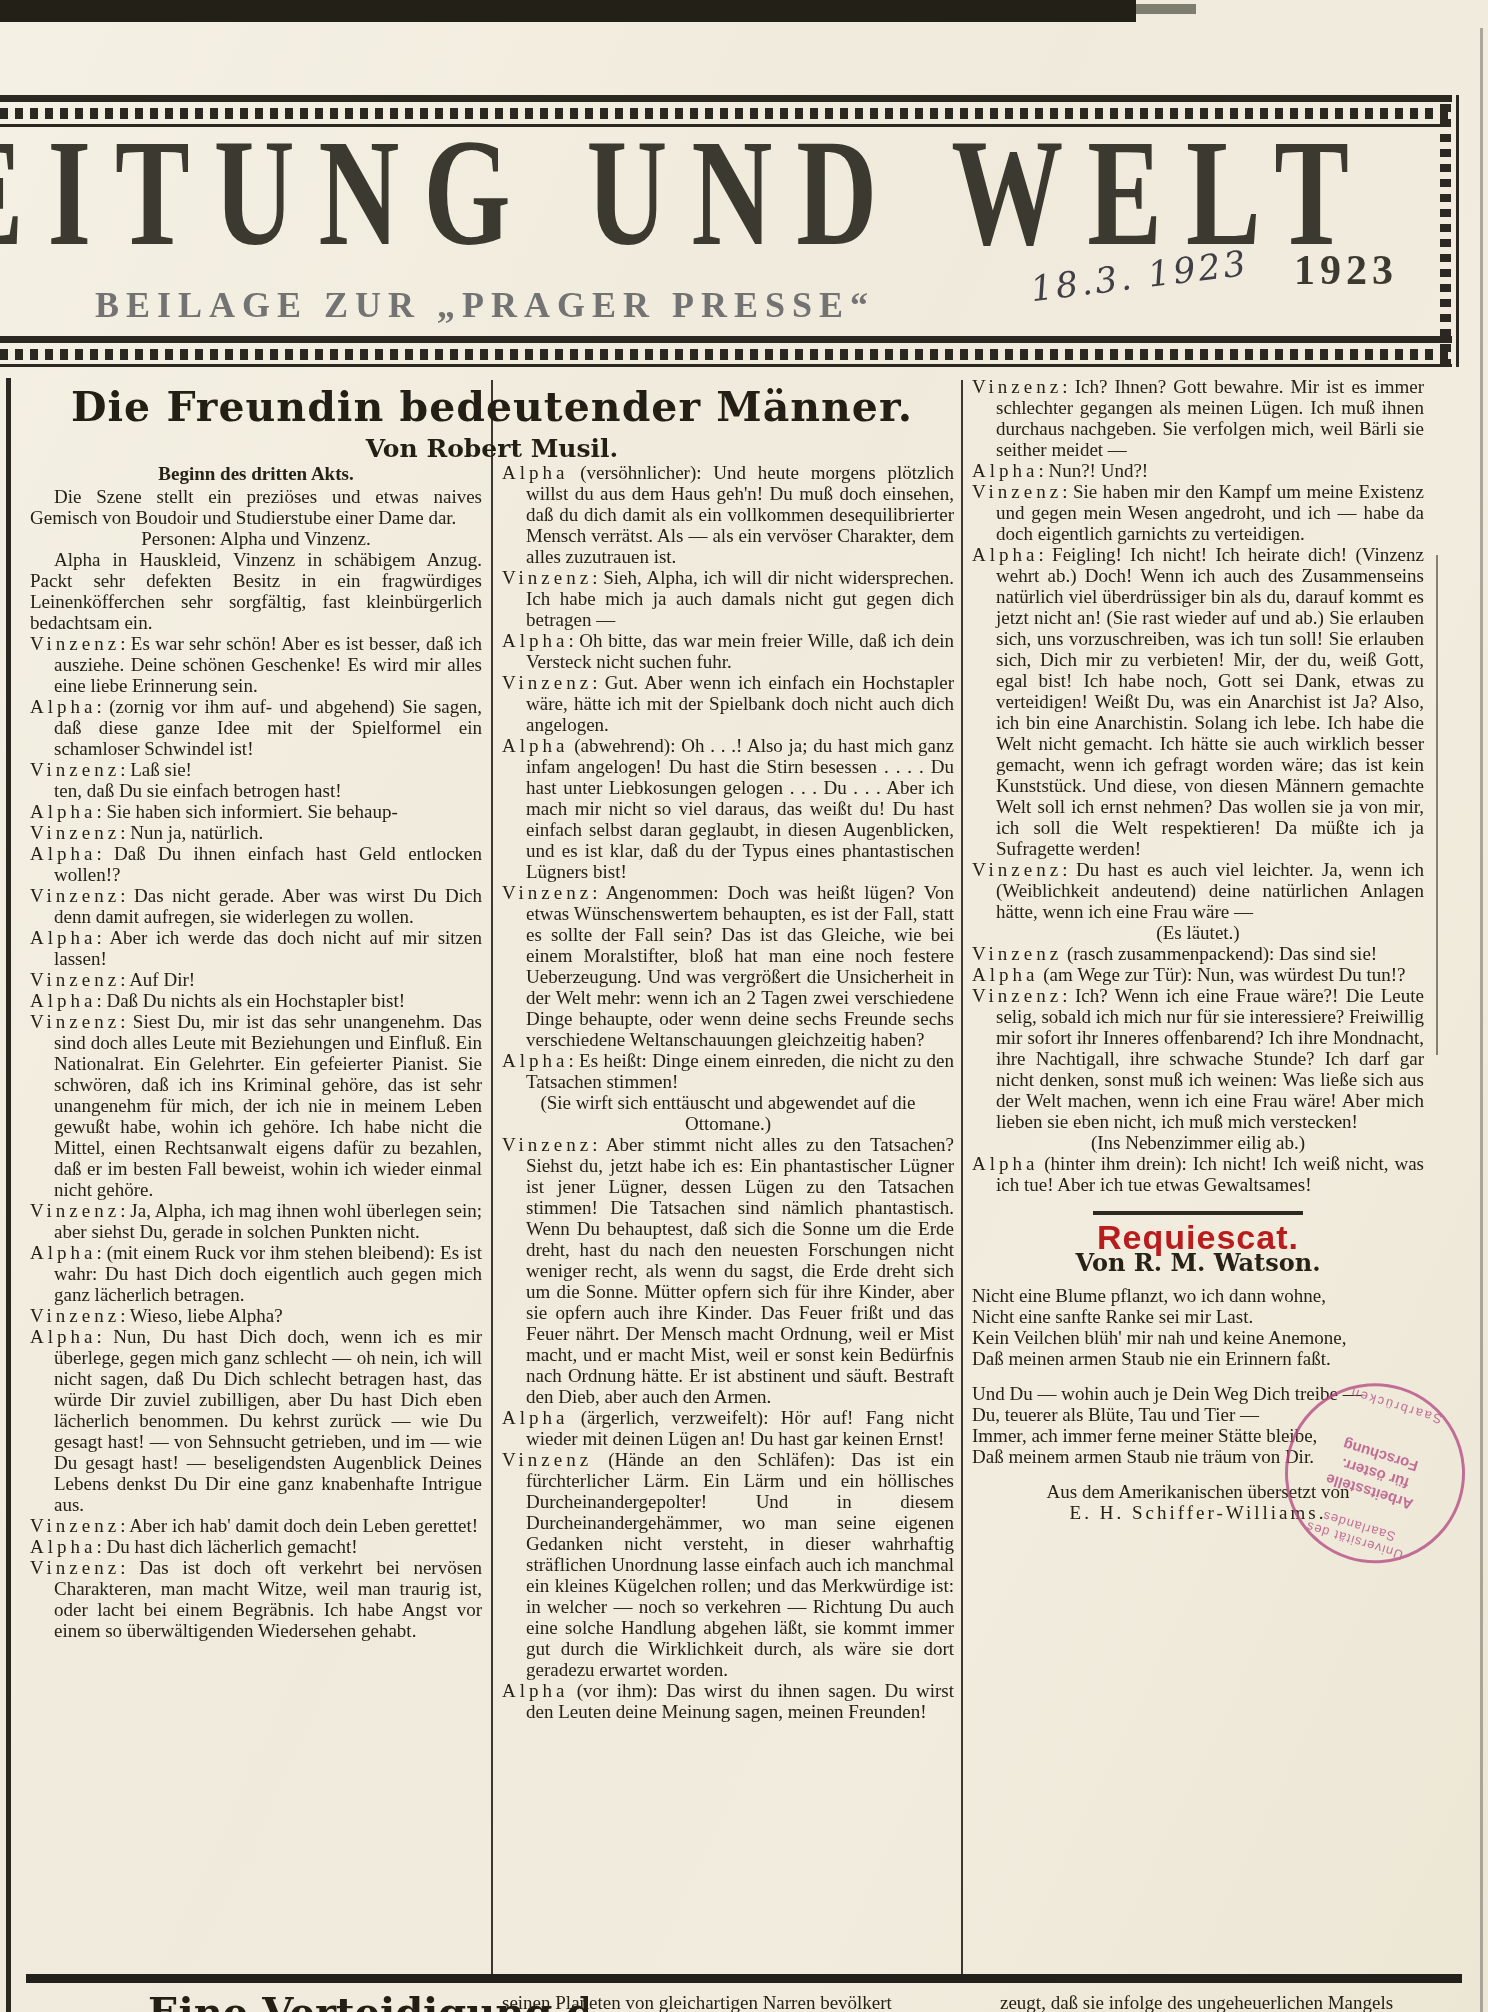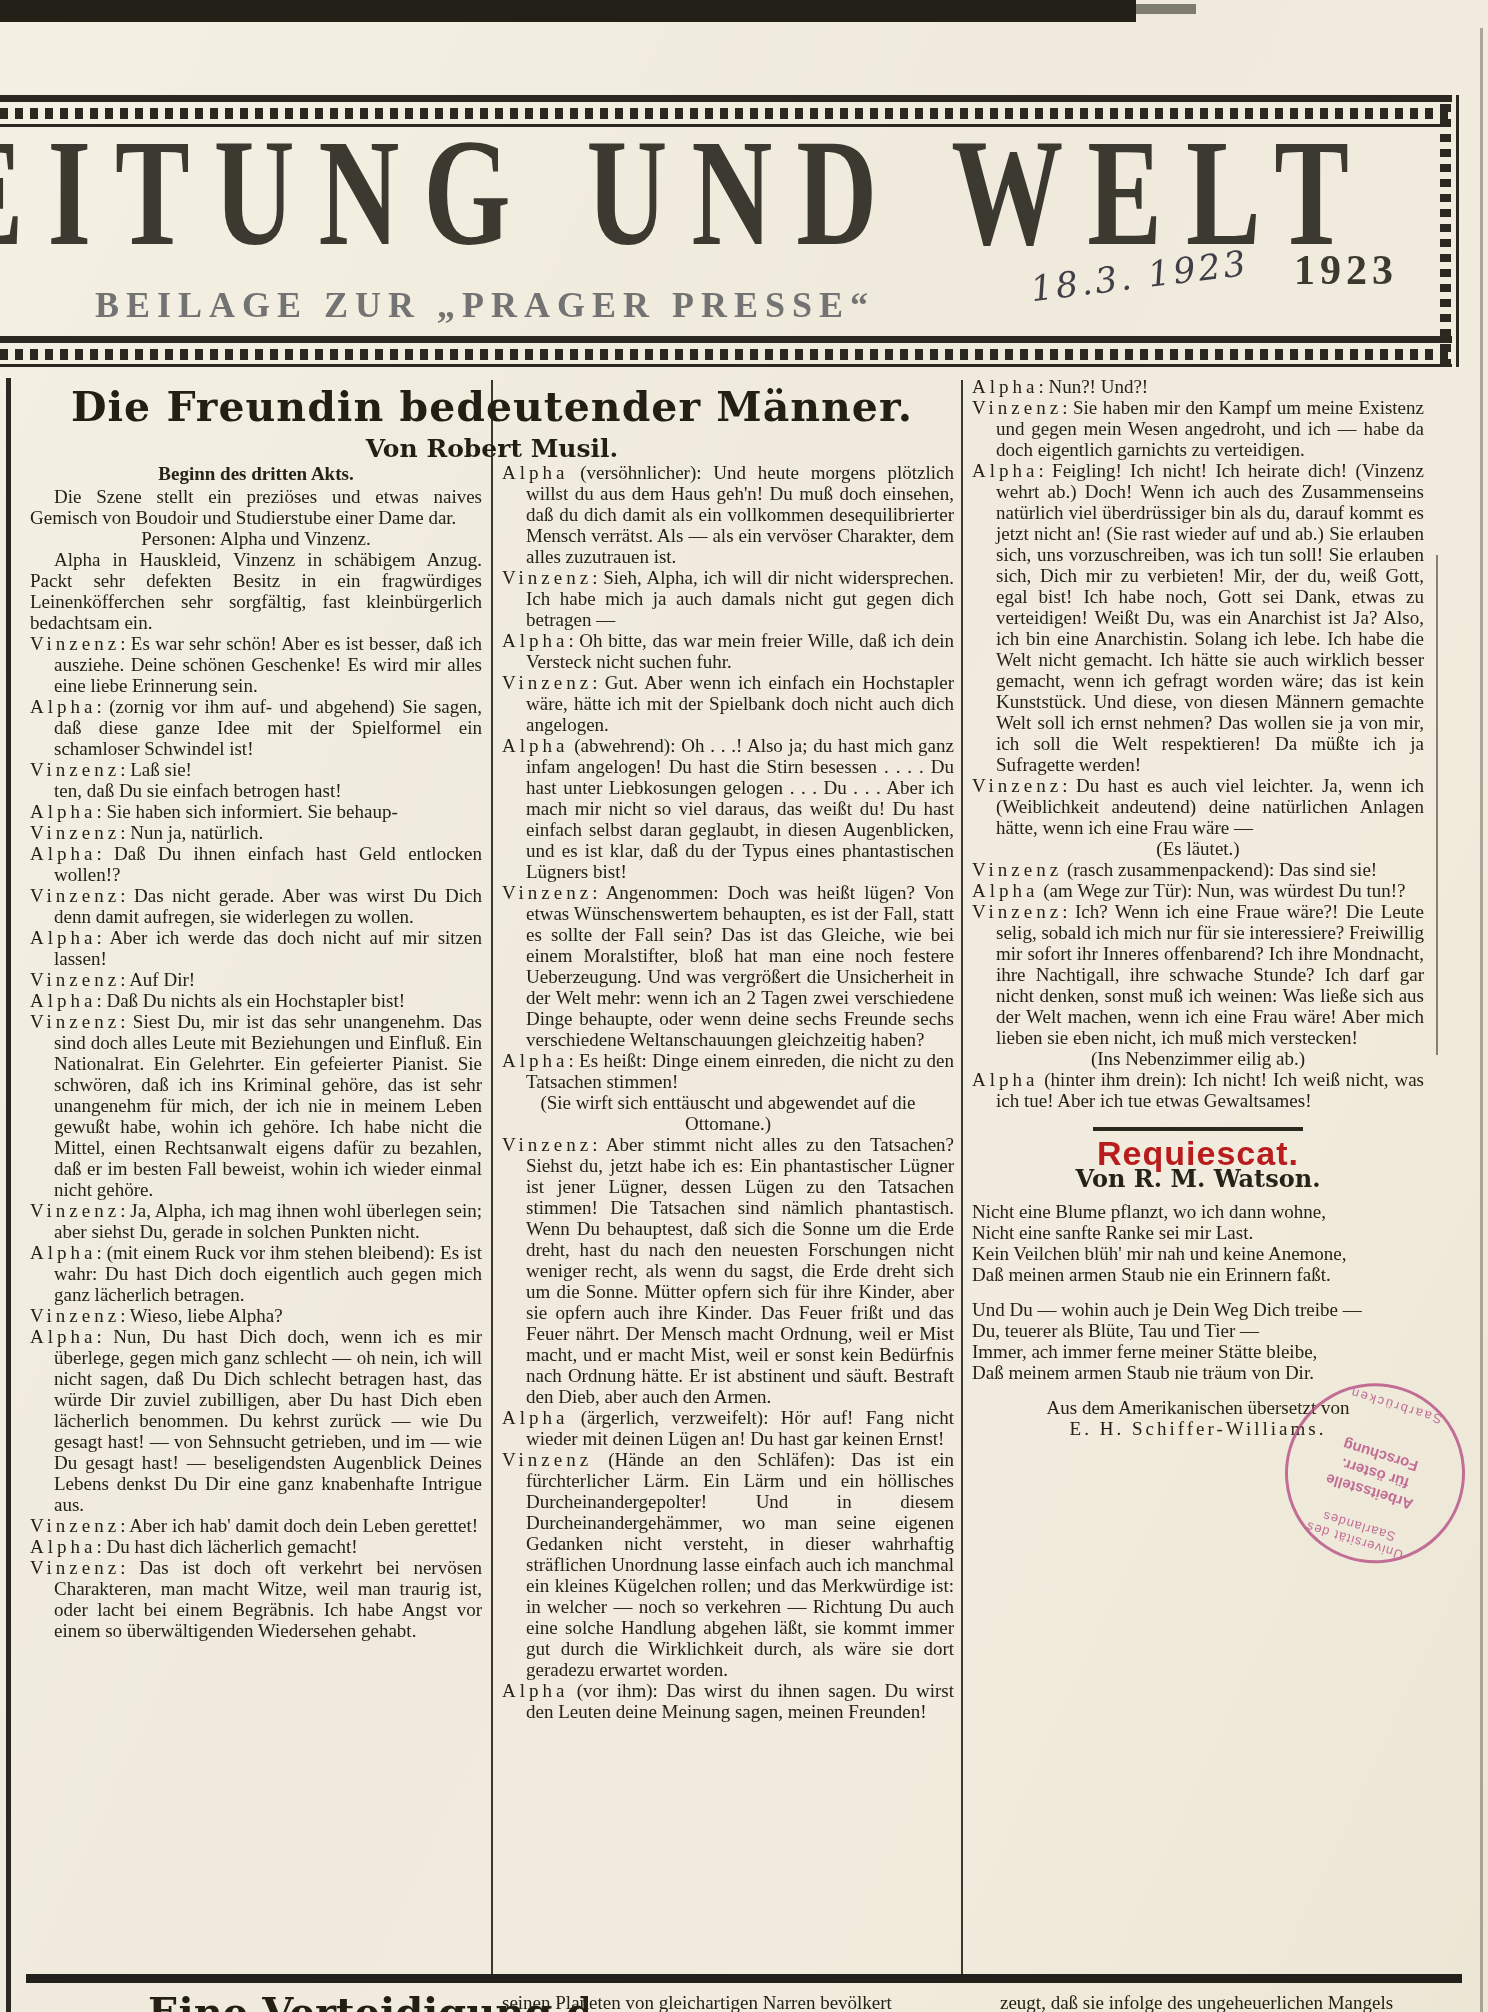--- a/index.html
+++ b/index.html
@@ -141,20 +141,21 @@
     <p class="block dialog"><span class="speaker">Vinzenz</span>: Angenommen: Doch was heißt lügen? Von etwas Wünschenswertem behaupten, es ist der Fall, statt es sollte der Fall sein? Das ist das Gleiche, wie bei einem Moralstifter, bloß hat man eine noch festere Ueberzeugung. Und was vergrößert die Unsicherheit in der Welt mehr: wenn ich an 2 Tagen zwei verschiedene Dinge behaupte, oder wenn deine sechs Freunde sechs verschiedene Weltanschauungen gleichzeitig haben?</p>
     <p class="block dialog"><span class="speaker">Alpha</span>: Es heißt: Dinge einem einreden, die nicht zu den Tatsachen stimmen!</p>
     <p class="block center">(Sie wirft sich enttäuscht und abgewendet auf die Ottomane.)</p>
     <p class="block dialog"><span class="speaker">Vinzenz</span>: Aber stimmt nicht alles zu den Tatsachen? Siehst du, jetzt habe ich es: Ein phantastischer Lügner ist jener Lügner, dessen Lügen zu den Tatsachen stimmen! Die Tatsachen sind nämlich phantastisch. Wenn Du behauptest, daß sich die Sonne um die Erde dreht, hast du nach den neuesten Forschungen nicht weniger recht, als wenn du sagst, die Erde dreht sich um die Sonne. Mütter opfern sich für ihre Kinder, aber sie opfern auch ihre Kinder. Das Feuer frißt und das Feuer nährt. Der Mensch macht Ordnung, weil er Mist macht, und er macht Mist, weil er sonst kein Bedürfnis nach Ordnung hätte. Er ist abstinent und säuft. Bestraft den Dieb, aber auch den Armen.</p>
     <p class="block dialog"><span class="speaker">Alpha</span> (ärgerlich, verzweifelt): Hör auf! Fang nicht wieder mit deinen Lügen an! Du hast gar keinen Ernst!</p>
     <p class="block dialog"><span class="speaker">Vinzenz</span> (Hände an den Schläfen): Das ist ein fürchterlicher Lärm. Ein Lärm und ein höllisches Durcheinandergepolter! Und in diesem Durcheinandergehämmer, wo man seine eigenen Gedanken nicht versteht, in dieser wahrhaftig sträflichen Unordnung lasse einfach auch ich manchmal ein kleines Kügelchen rollen; und das Merkwürdige ist: in welcher — noch so verkehren — Richtung Du auch eine solche Handlung abgehen läßt, sie kommt immer gut durch die Wirklichkeit durch, als wäre sie dort geradezu erwartet worden.</p>
     <p class="block dialog"><span class="speaker">Alpha</span> (vor ihm): Das wirst du ihnen sagen. Du wirst den Leuten deine Meinung sagen, meinen Freunden!</p>
   </div>
 <div class="col" id="col3">
   <div>
+      <p class="block dialog"><span class="speaker">Vinzenz</span>: Ich? Ihnen? Gott bewahre. Mir ist es immer schlechter gegangen als meinen Lügen. Ich muß ihnen durchaus nachgeben. Sie verfolgen mich, weil Bärli sie seither meidet —</p>
       <p class="block dialog"><span class="speaker">Alpha</span>: Nun?! Und?!</p>
       <p class="block dialog"><span class="speaker">Vinzenz</span>: Sie haben mir den Kampf um meine Existenz und gegen mein Wesen angedroht, und ich — habe da doch eigentlich garnichts zu verteidigen.</p>
       <p class="block dialog"><span class="speaker">Alpha</span>: Feigling! Ich nicht! Ich heirate dich! (Vinzenz wehrt ab.) Doch! Wenn ich auch des Zusammenseins natürlich viel überdrüssiger bin als du, darauf kommt es jetzt nicht an! (Sie rast wieder auf und ab.) Sie erlauben sich, uns vorzuschreiben, was ich tun soll! Sie erlauben sich, Dich mir zu verbieten! Mir, der du, weiß Gott, egal bist! Ich habe noch, Gott sei Dank, etwas zu verteidigen! Weißt Du, was ein Anarchist ist Ja? Also, ich bin eine Anarchistin. Solang ich lebe. Ich habe die Welt nicht gemacht. Ich hätte sie auch wirklich besser gemacht, wenn ich gefragt worden wäre; das ist kein Kunststück. Und diese, von diesen Männern gemachte Welt soll ich ernst nehmen? Das wollen sie ja von mir, ich soll die Welt respektieren! Da müßte ich ja Sufragette werden!</p>
       <p class="block dialog"><span class="speaker">Vinzenz</span>: Du hast es auch viel leichter. Ja, wenn ich (Weiblichkeit andeutend) deine natürlichen Anlagen hätte, wenn ich eine Frau wäre —</p>
       <p class="block center">(Es läutet.)</p>
       <p class="block dialog"><span class="speaker">Vinzenz</span> (rasch zusammenpackend): Das sind sie!</p>
       <p class="block dialog"><span class="speaker">Alpha</span> (am Wege zur Tür): Nun, was würdest Du tun!?</p>
       <p class="block dialog"><span class="speaker">Vinzenz</span>: Ich? Wenn ich eine Fraue wäre?! Die Leute selig, sobald ich mich nur für sie interessiere? Freiwillig mir sofort ihr Inneres offenbarend? Ich ihre Mondnacht, ihre Nachtigall, ihre schwache Stunde? Ich darf gar nicht denken, sonst muß ich weinen: Was ließe sich aus der Welt machen, wenn ich eine Frau wäre! Aber mich lieben sie eben nicht, ich muß mich verstecken!</p>
       <p class="block center">(Ins Nebenzimmer eilig ab.)</p>
       <p class="block dialog"><span class="speaker">Alpha</span> (hinter ihm drein): Ich nicht! Ich weiß nicht, was ich tue! Aber ich tue etwas Gewaltsames!</p>

